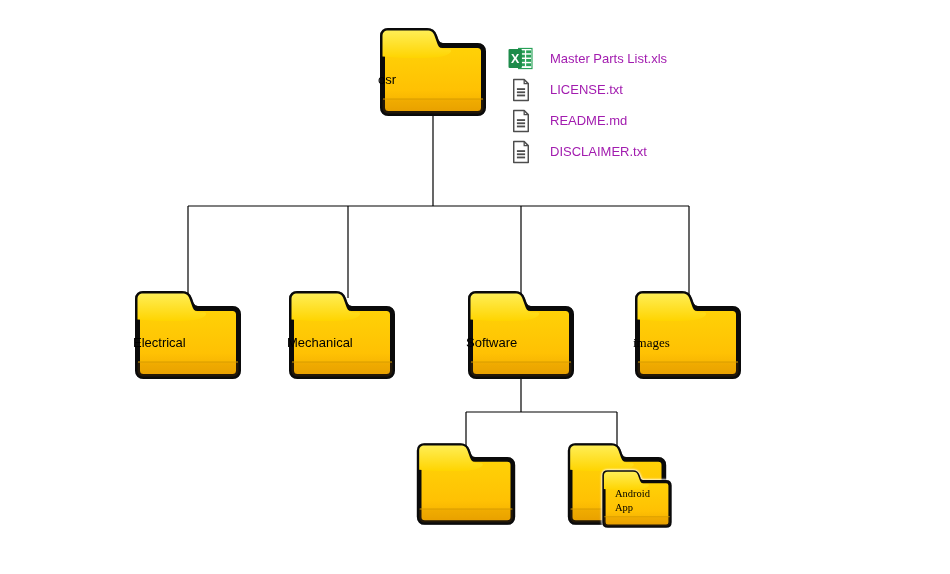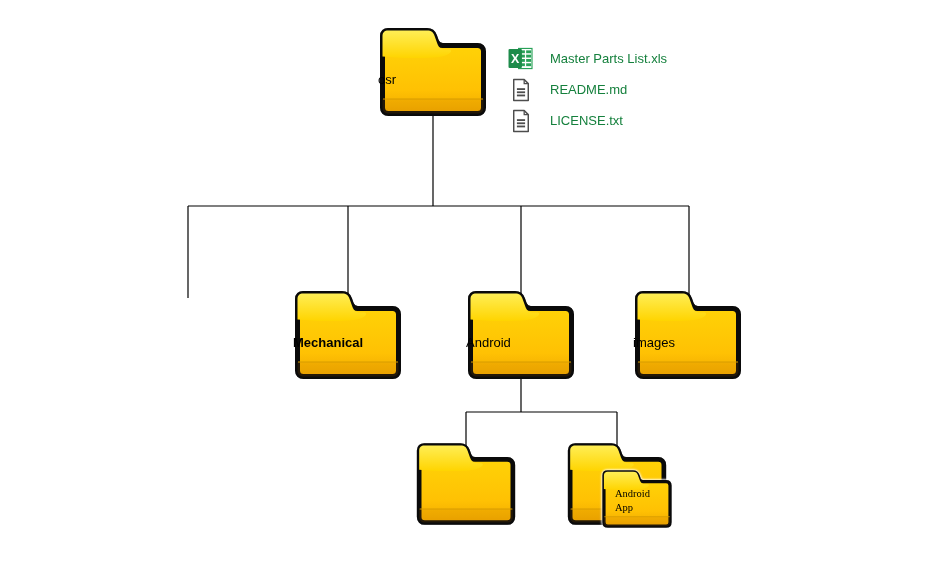--- a/index.html
+++ b/index.html
@@ -29,21 +29,21 @@
   .inner-label{
     position:absolute;left:14px;top:20px;width:48px;
     font-size:10.5px;line-height:14px;color:#000;text-align:left;
   }
   .file-list{
     position:absolute;left:508px;top:46px;z-index:1;
     display:flex;flex-direction:column;gap:6px;
   }
   .file-row{display:flex;align-items:center;height:25px;}
   .file-row .ficon{flex:0 0 auto;display:flex;align-items:center;justify-content:center;width:25px;}
-  .file-name{margin-left:17px;font-size:13px;color:#15803d;white-space:nowrap;}
+  .file-name{margin-left:17px;font-size:13px;color:#a21caf;white-space:nowrap;}
 </style>
 </head>
 <body>
 
 <div class="canvas">
 
   <svg width="0" height="0" style="position:absolute" aria-hidden="true">
     <defs>
       <linearGradient id="gFlap" x1="0" y1="0" x2="0" y2="1">
         <stop offset="0" stop-color="#ffee55"></stop>
@@ -108,54 +108,74 @@
         <svg viewBox="0 0 22 26" width="20" height="24">
           <path d="M3 1.5 H14.5 L19 6 V24.5 H3 Z" fill="#ffffff" stroke="#4d4d4d" stroke-width="1.6" stroke-linejoin="round"></path>
           <path d="M14.5 1.5 V6 H19" fill="none" stroke="#4d4d4d" stroke-width="1.4"></path>
           <g stroke="#4d4d4d" stroke-width="2">
             <line x1="6.5" y1="12" x2="15.5" y2="12"></line>
               <line x1="6.5" y1="15.5" x2="15.5" y2="15.5"></line>
               <line x1="6.5" y1="19" x2="15.5" y2="19"></line>
           </g>
         </svg>
       </span>
+      <span class="file-name">LICENSE.txt</span>
+    </div>
+    <div class="file-row">
+      <span class="ficon">
+        <svg viewBox="0 0 22 26" width="20" height="24">
+          <path d="M3 1.5 H14.5 L19 6 V24.5 H3 Z" fill="#ffffff" stroke="#4d4d4d" stroke-width="1.6" stroke-linejoin="round"></path>
+          <path d="M14.5 1.5 V6 H19" fill="none" stroke="#4d4d4d" stroke-width="1.4"></path>
+          <g stroke="#4d4d4d" stroke-width="2">
+            <line x1="6.5" y1="12" x2="15.5" y2="12"></line>
+              <line x1="6.5" y1="15.5" x2="15.5" y2="15.5"></line>
+              <line x1="6.5" y1="19" x2="15.5" y2="19"></line>
+          </g>
+        </svg>
+      </span>
       <span class="file-name">README.md</span>
     </div>
     <div class="file-row">
       <span class="ficon">
         <svg viewBox="0 0 22 26" width="20" height="24">
           <path d="M3 1.5 H14.5 L19 6 V24.5 H3 Z" fill="#ffffff" stroke="#4d4d4d" stroke-width="1.6" stroke-linejoin="round"></path>
           <path d="M14.5 1.5 V6 H19" fill="none" stroke="#4d4d4d" stroke-width="1.4"></path>
           <g stroke="#4d4d4d" stroke-width="2">
             <line x1="6.5" y1="12" x2="15.5" y2="12"></line>
               <line x1="6.5" y1="15.5" x2="15.5" y2="15.5"></line>
               <line x1="6.5" y1="19" x2="15.5" y2="19"></line>
           </g>
         </svg>
       </span>
-      <span class="file-name">LICENSE.txt</span>
+      <span class="file-name">DISCLAIMER.txt</span>
     </div>
   </div>
 
+  <div class="node folder-big" style="left:133px;top:289px;">
+    <svg viewBox="0 0 110 92" width="110" height="92">
+        <use href="#folderShape"></use>
+      </svg>
+    <div class="flabel">Electrical</div>
+  </div>
 
-  <div class="node folder-big" style="left:293px;top:289px;font-weight:bold;">
+  <div class="node folder-big" style="left:287px;top:289px;">
     <svg viewBox="0 0 110 92" width="110" height="92">
         <use href="#folderShape"></use>
       </svg>
     <div class="flabel">Mechanical</div>
   </div>
 
   <div class="node folder-big" style="left:466px;top:289px;">
     <svg viewBox="0 0 110 92" width="110" height="92">
         <use href="#folderShape"></use>
       </svg>
-    <div class="flabel">Android</div>
+    <div class="flabel">Software</div>
   </div>
 
-  <div class="node folder-big" style="left:633px;top:289px;">
+  <div class="node folder-big" style="left:633px;top:289px;font-family:Liberation Serif, serif;">
     <svg viewBox="0 0 110 92" width="110" height="92">
         <use href="#folderShape"></use>
       </svg>
     <div class="flabel">images</div>
   </div>
 
   <div class="node folder-double" style="left:415px;top:440px;">
     <svg viewBox="0 0 110 92" width="102" height="88">
         <use href="#folderShape"></use>
       </svg>

